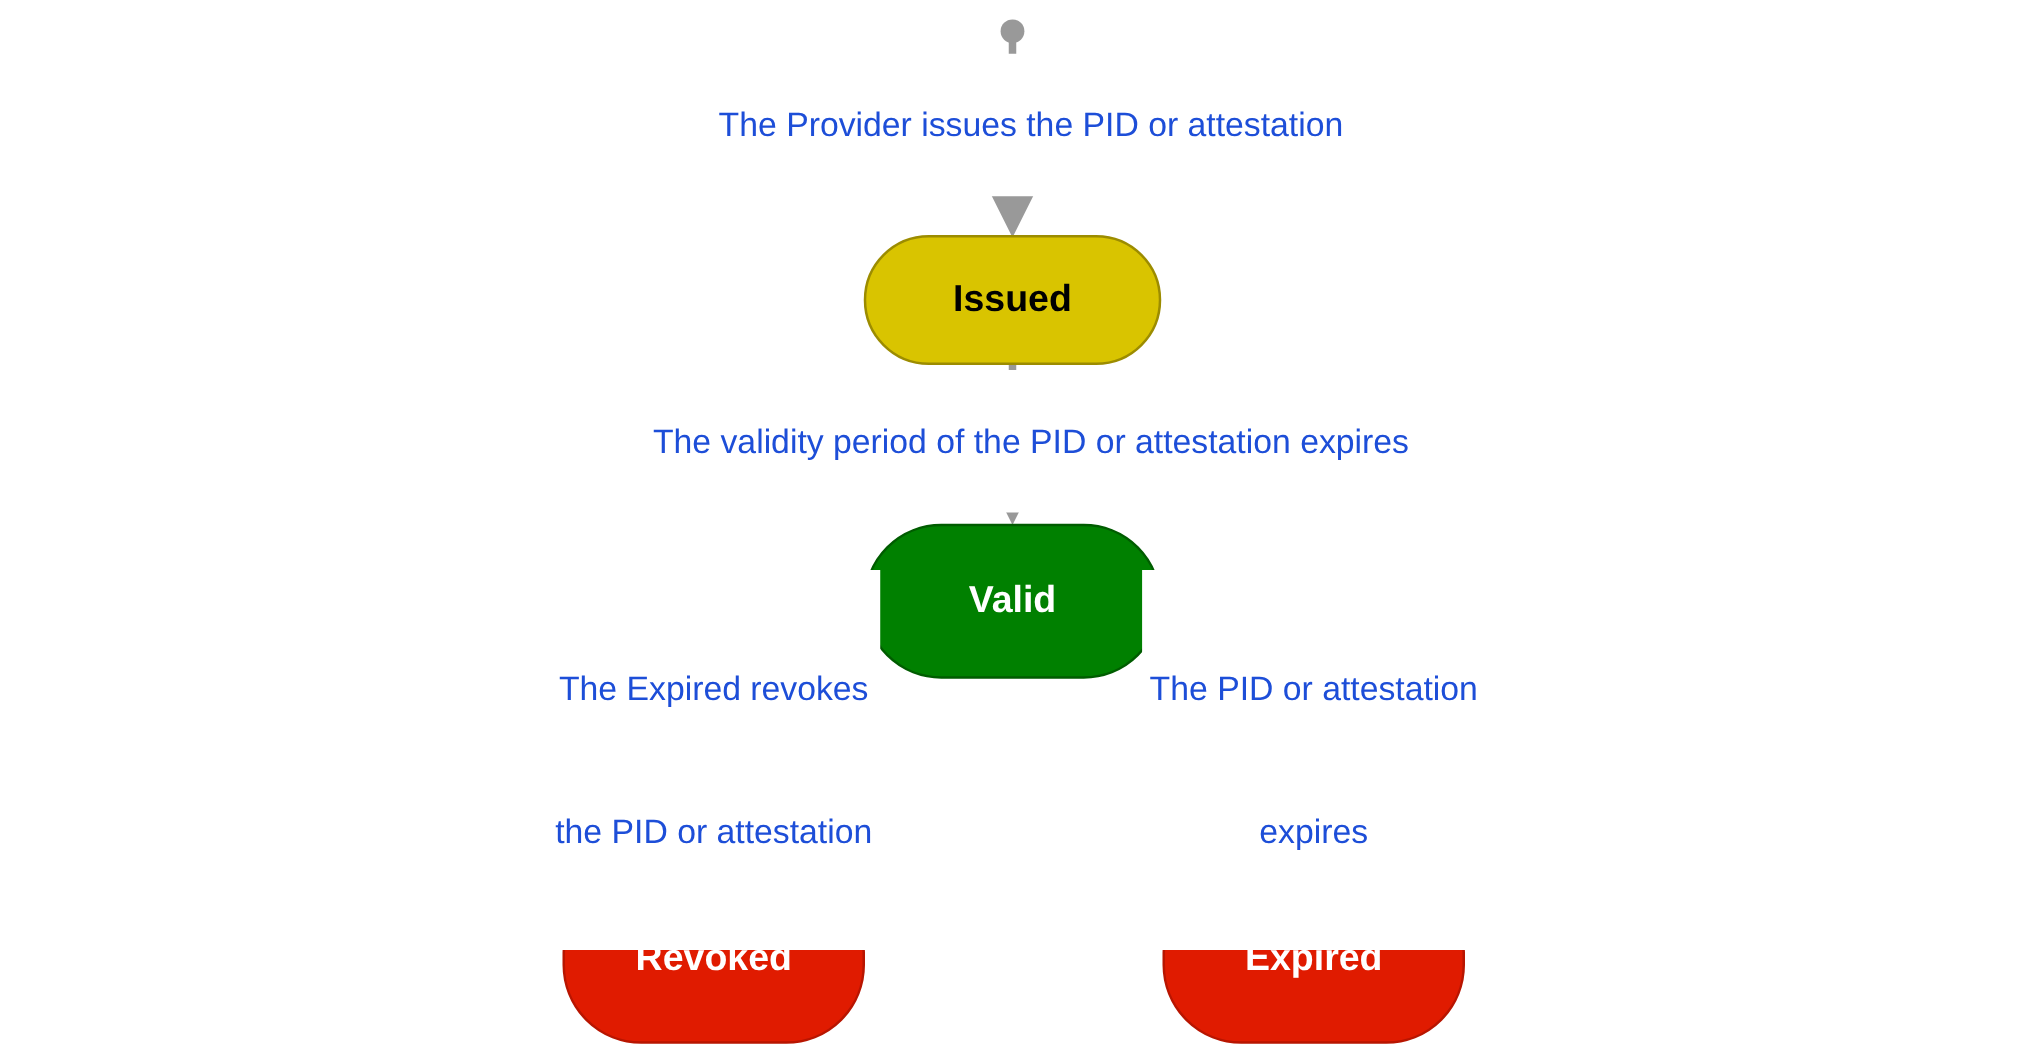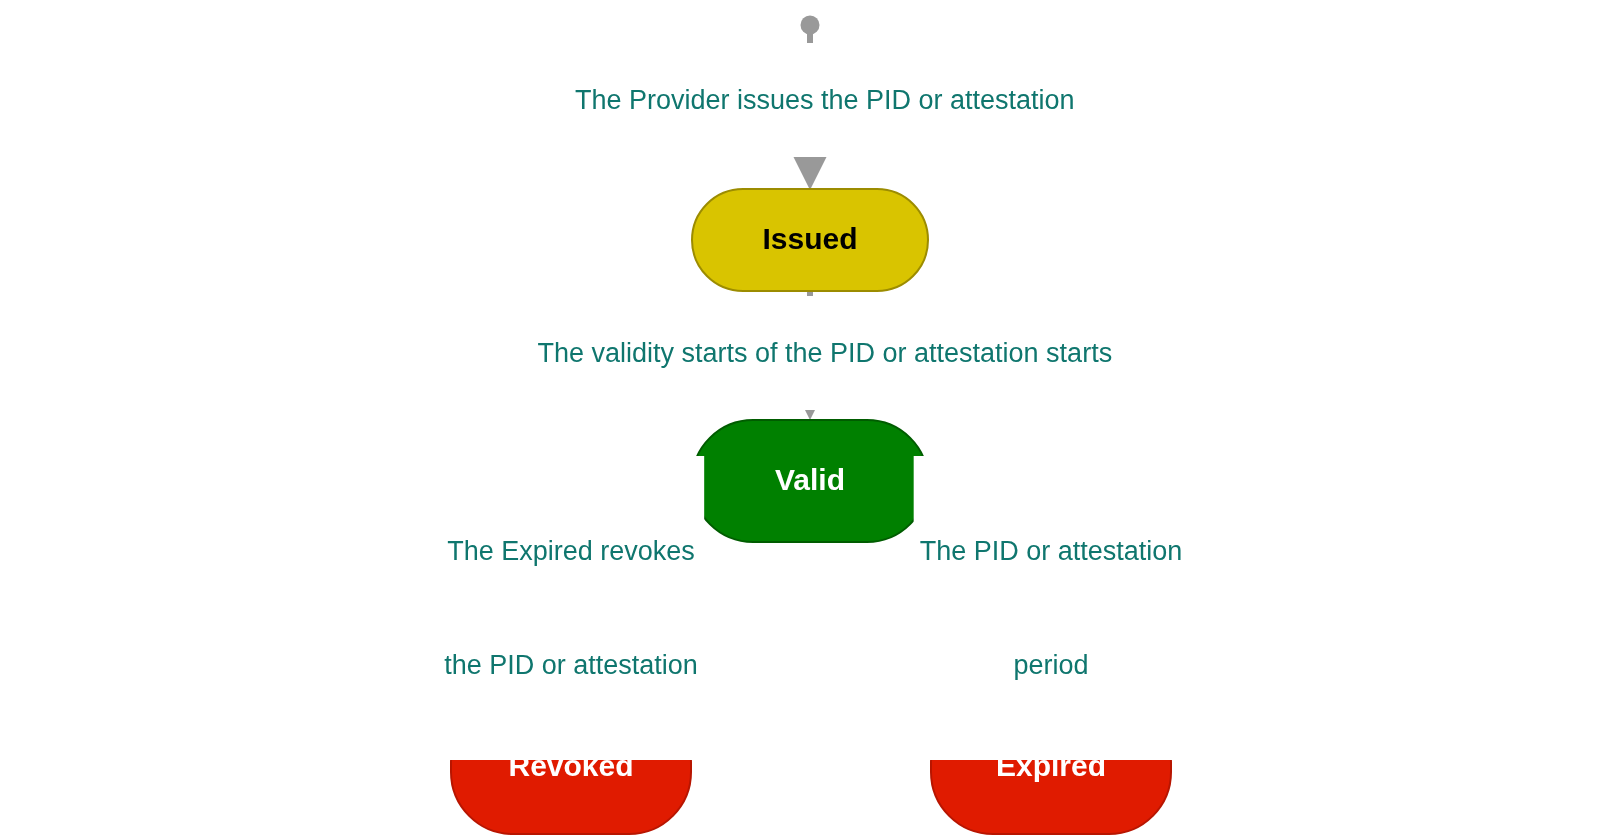--- a/index.html
+++ b/index.html
@@ -62,21 +62,21 @@
     font-weight: bold;
     text-anchor: middle;
     dominant-baseline: middle;
     pointer-events: none;
   }
   .node-label-dark { fill: #000000; }
   .node-label-light { fill: #ffffff; }
 
   .edge-label {
     position: absolute;
-    color: #0f766e;
+    color: #1d4ed8;
     font-family: "Liberation Sans", sans-serif;
     font-size: 27px;
     font-weight: normal;
     line-height: 38px;
     text-align: center;
     background: #ffffff;
     white-space: pre;
     padding: 0 6px;
     transform: translate(-50%, -50%);
   }
@@ -130,26 +130,26 @@
       <text class="node-label node-label-light" x="1051" y="768">Expired</text>
     </g>
 
   </svg>
 
   <div class="edge-label" style="left:810px; top:100px;">
     <span>The Provider issues the PID or attestation</span>
   </div>
 
   <div class="edge-label" style="left:810px; top:353px;">
-    <span>The validity starts of the PID or attestation starts</span>
+    <span>The validity period of the PID or attestation expires</span>
   </div>
 
   <div class="edge-label" style="left:571px; top:608px;">
     <div>The Expired revokes</div>
     <div>the PID or attestation</div>
   </div>
 
   <div class="edge-label" style="left:1051px; top:608px;">
     <div>The PID or attestation</div>
-    <div>period</div>
+    <div>expires</div>
   </div>
 
 </div>
 
 </body></html>

